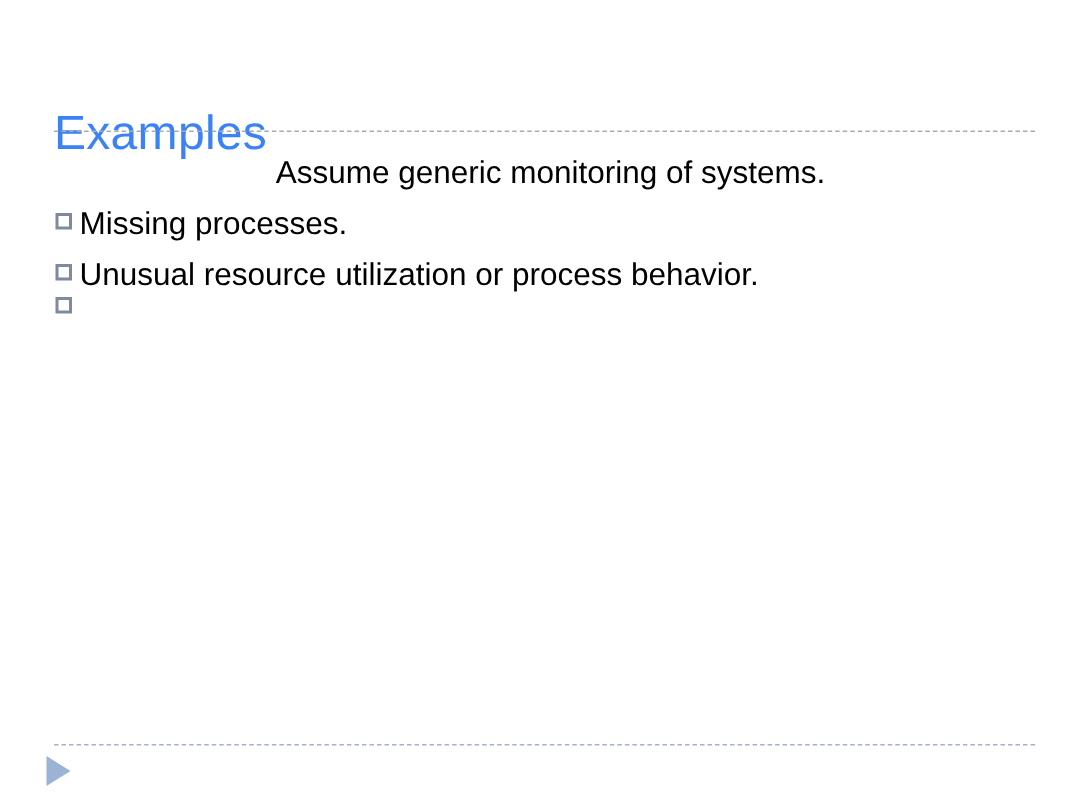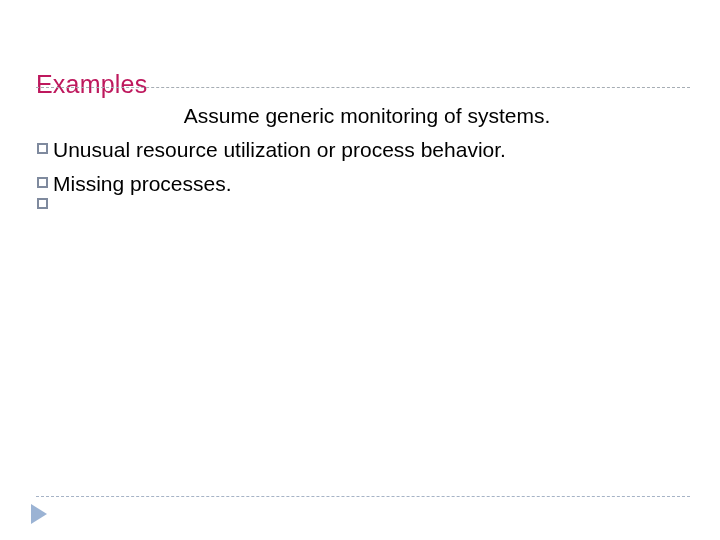--- a/index.html
+++ b/index.html
@@ -19,23 +19,23 @@
     width: 720px;
     height: 540px;
     background: #ffffff;
   }
 
   
   .slide-title {
     position: absolute;
     left: 36px;
     top: 50px;
-    font-size: 25px;
+    font-size: 32px;
     line-height: 34px;
-    color: #be185d;
+    color: #3b82f6;
     font-weight: normal;
     letter-spacing: 0.2px;
     white-space: nowrap;
   }
 
   
   .rule-top {
     position: absolute;
     left: 36px;
     top: 87px;
@@ -115,26 +115,26 @@
 
   <div class="rule-top"></div>
 
   <div class="body-block">
 
     <div class="plain-line">Assume generic monitoring of systems.</div>
 
 
     <div class="bullet-line">
       <span class="bullet-marker"></span>
-      <span class="bullet-text">Unusual resource utilization or process behavior.</span>
+      <span class="bullet-text">Missing processes.</span>
     </div>
 
     <div class="bullet-line">
       <span class="bullet-marker"></span>
-      <span class="bullet-text">Missing processes.</span>
+      <span class="bullet-text">Unusual resource utilization or process behavior.</span>
     </div>
 
     <div class="bullet-line">
       <span class="bullet-marker"></span>
     </div>
 
 
   </div>
 
   <div class="rule-bottom"></div>

